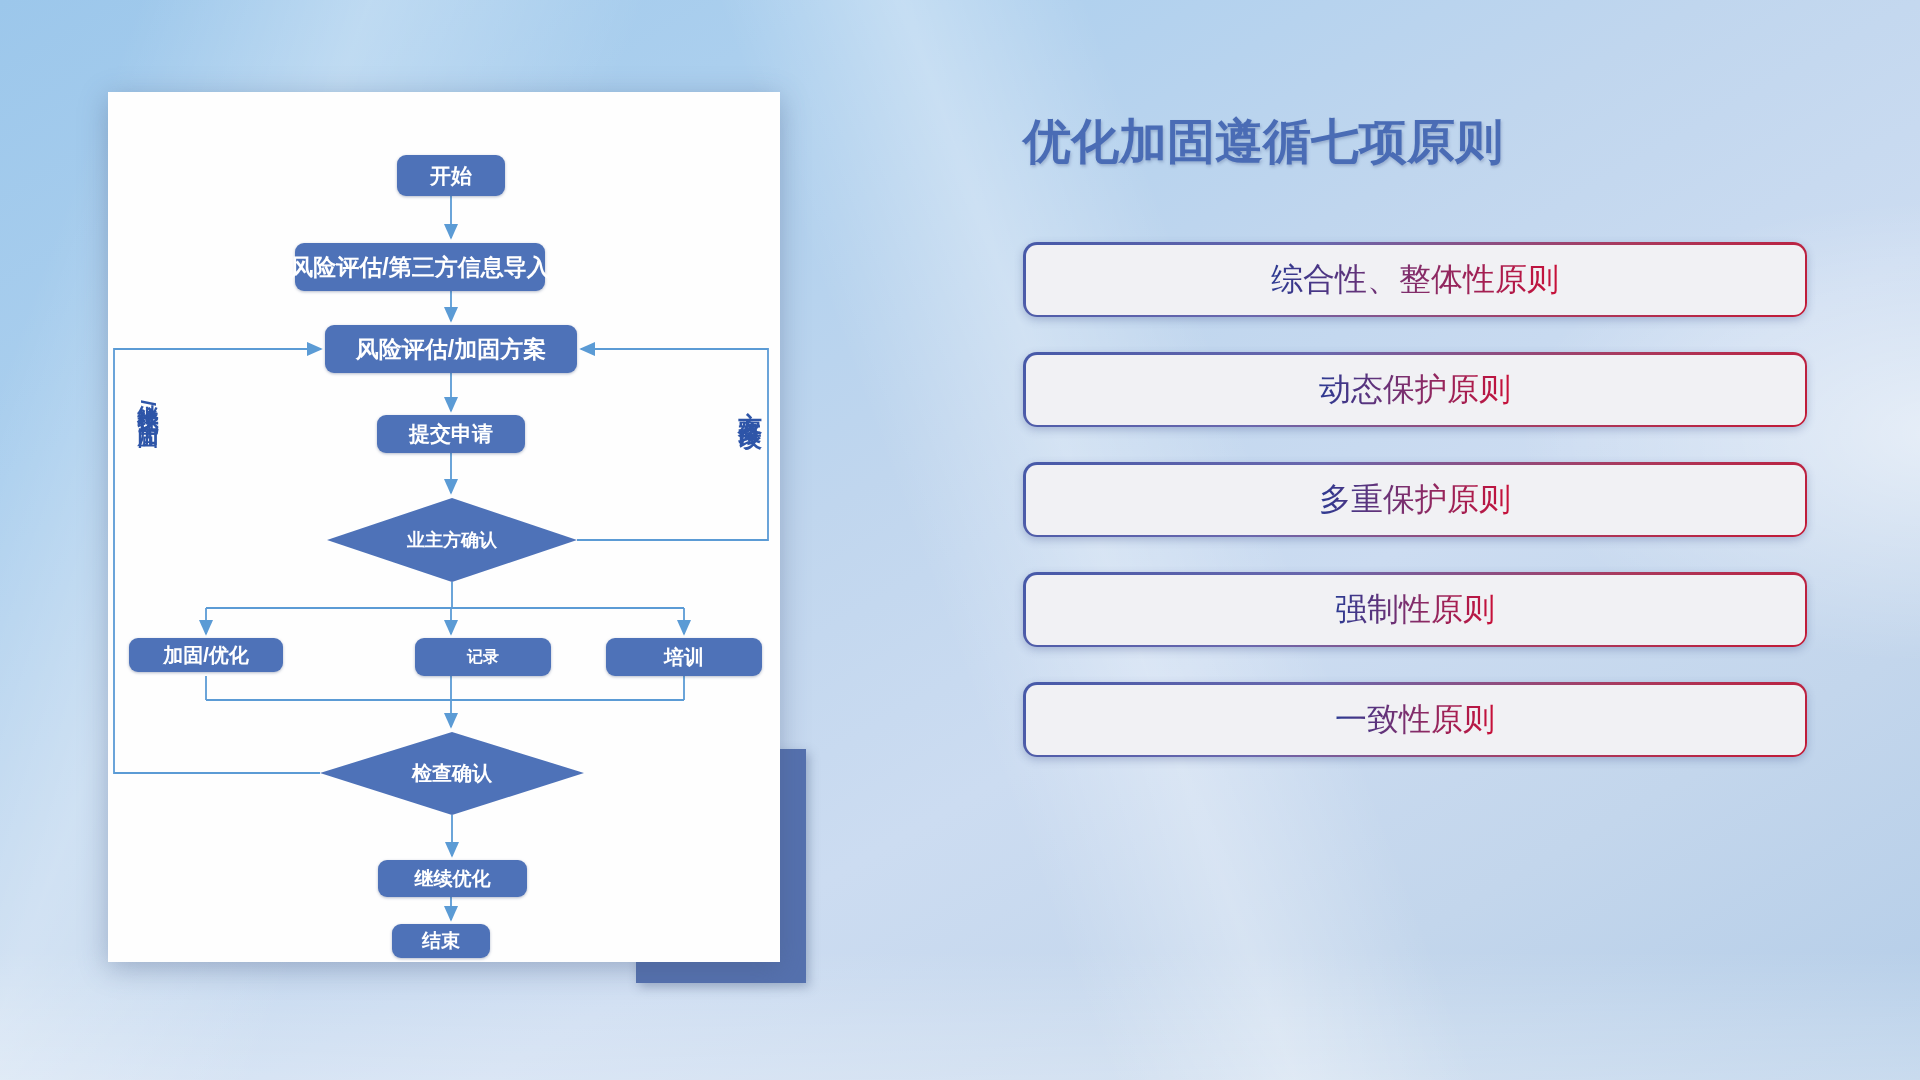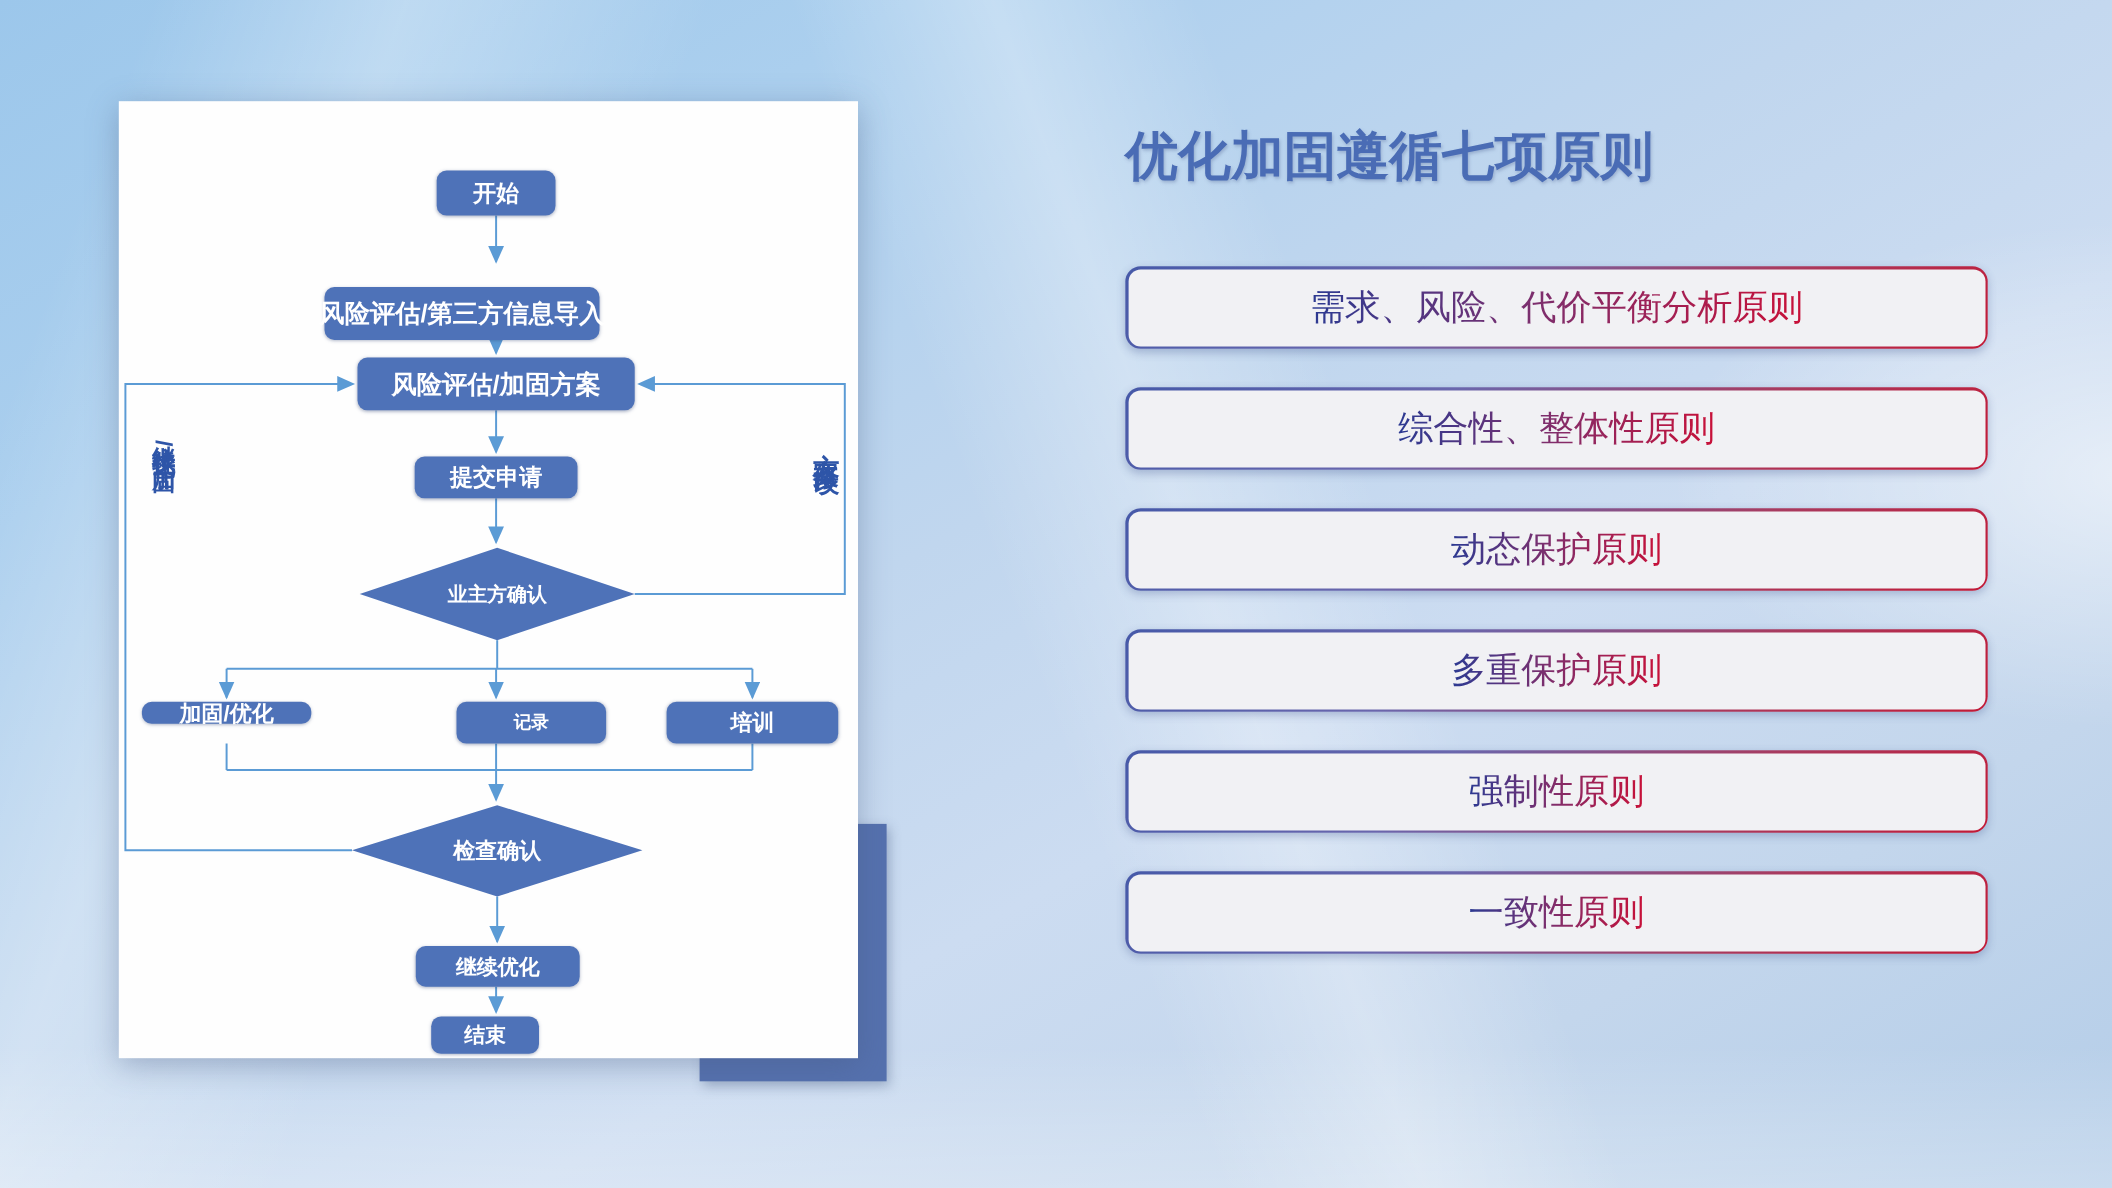--- a/index.html
+++ b/index.html
@@ -29,24 +29,24 @@
   .node {
     position:absolute; display:flex; align-items:center; justify-content:center;
     background:#4e72b8; color:#fff; font-weight:bold; border-radius:9px;
     box-shadow:0 1px 3px rgba(40,60,110,0.35); white-space:nowrap;
   }
   .dtext {
     position:absolute; display:flex; align-items:center; justify-content:center;
     color:#fff; font-weight:bold; white-space:nowrap;
   }
   .n-start   { left:289px; top:63px;  width:108px; height:41px; font-size:21px; }
-  .n-risk    { left:187px; top:169px; width:250px; height:48px; font-size:23px; }
+  .n-risk    { left:187px; top:151px; width:250px; height:48px; font-size:23px; }
   .n-plan    { left:217px; top:233px; width:252px; height:48px; font-size:23px; }
   .n-submit  { left:269px; top:323px; width:148px; height:38px; font-size:21px; }
-  .n-reinf   { left:21px;  top:546px; width:154px; height:20px; font-size:20px; }
+  .n-reinf   { left:21px;  top:546px; width:154px; height:34px; font-size:20px; }
   .n-record  { left:267px; top:546px; width:136px; height:38px; font-size:16px;margin-left:40px; }
   .n-train   { left:498px; top:546px; width:156px; height:38px; font-size:20px; }
   .n-report  { left:270px; top:768px; width:149px; height:37px; font-size:19px; }
   .n-end     { left:284px; top:832px; width:98px;  height:34px; font-size:19px; }
   .d-owner   { left:244px; top:432px; width:200px; height:32px; font-size:18px; }
   .d-check   { left:244px; top:664px; width:200px; height:34px; font-size:20px; }
 
   .vlabel {
     position:absolute; writing-mode:vertical-rl; text-orientation:mixed;
     color:#2e55a8; font-weight:bold; letter-spacing:3px; white-space:nowrap;
@@ -129,25 +129,20 @@
 
     <div class="vlabel vl-left">继续优化/加固</div>
     <div class="vlabel vl-right">方案修改</div>
   </div>
 
   <div class="page-title">优化加固遵循七项原则</div>
 
   <div class="principles">
     <div class="pbox-wrap">
       <div class="pbox">
-          <span class="grad-text">需求、风险、代价平衡分析原则</span>
-        </div>
-    </div>
-    <div class="pbox-wrap">
-      <div class="pbox">
           <span class="grad-text">综合性、整体性原则</span>
         </div>
     </div>
     <div class="pbox-wrap">
       <div class="pbox">
           <span class="grad-text">动态保护原则</span>
         </div>
     </div>
     <div class="pbox-wrap">
       <div class="pbox">

